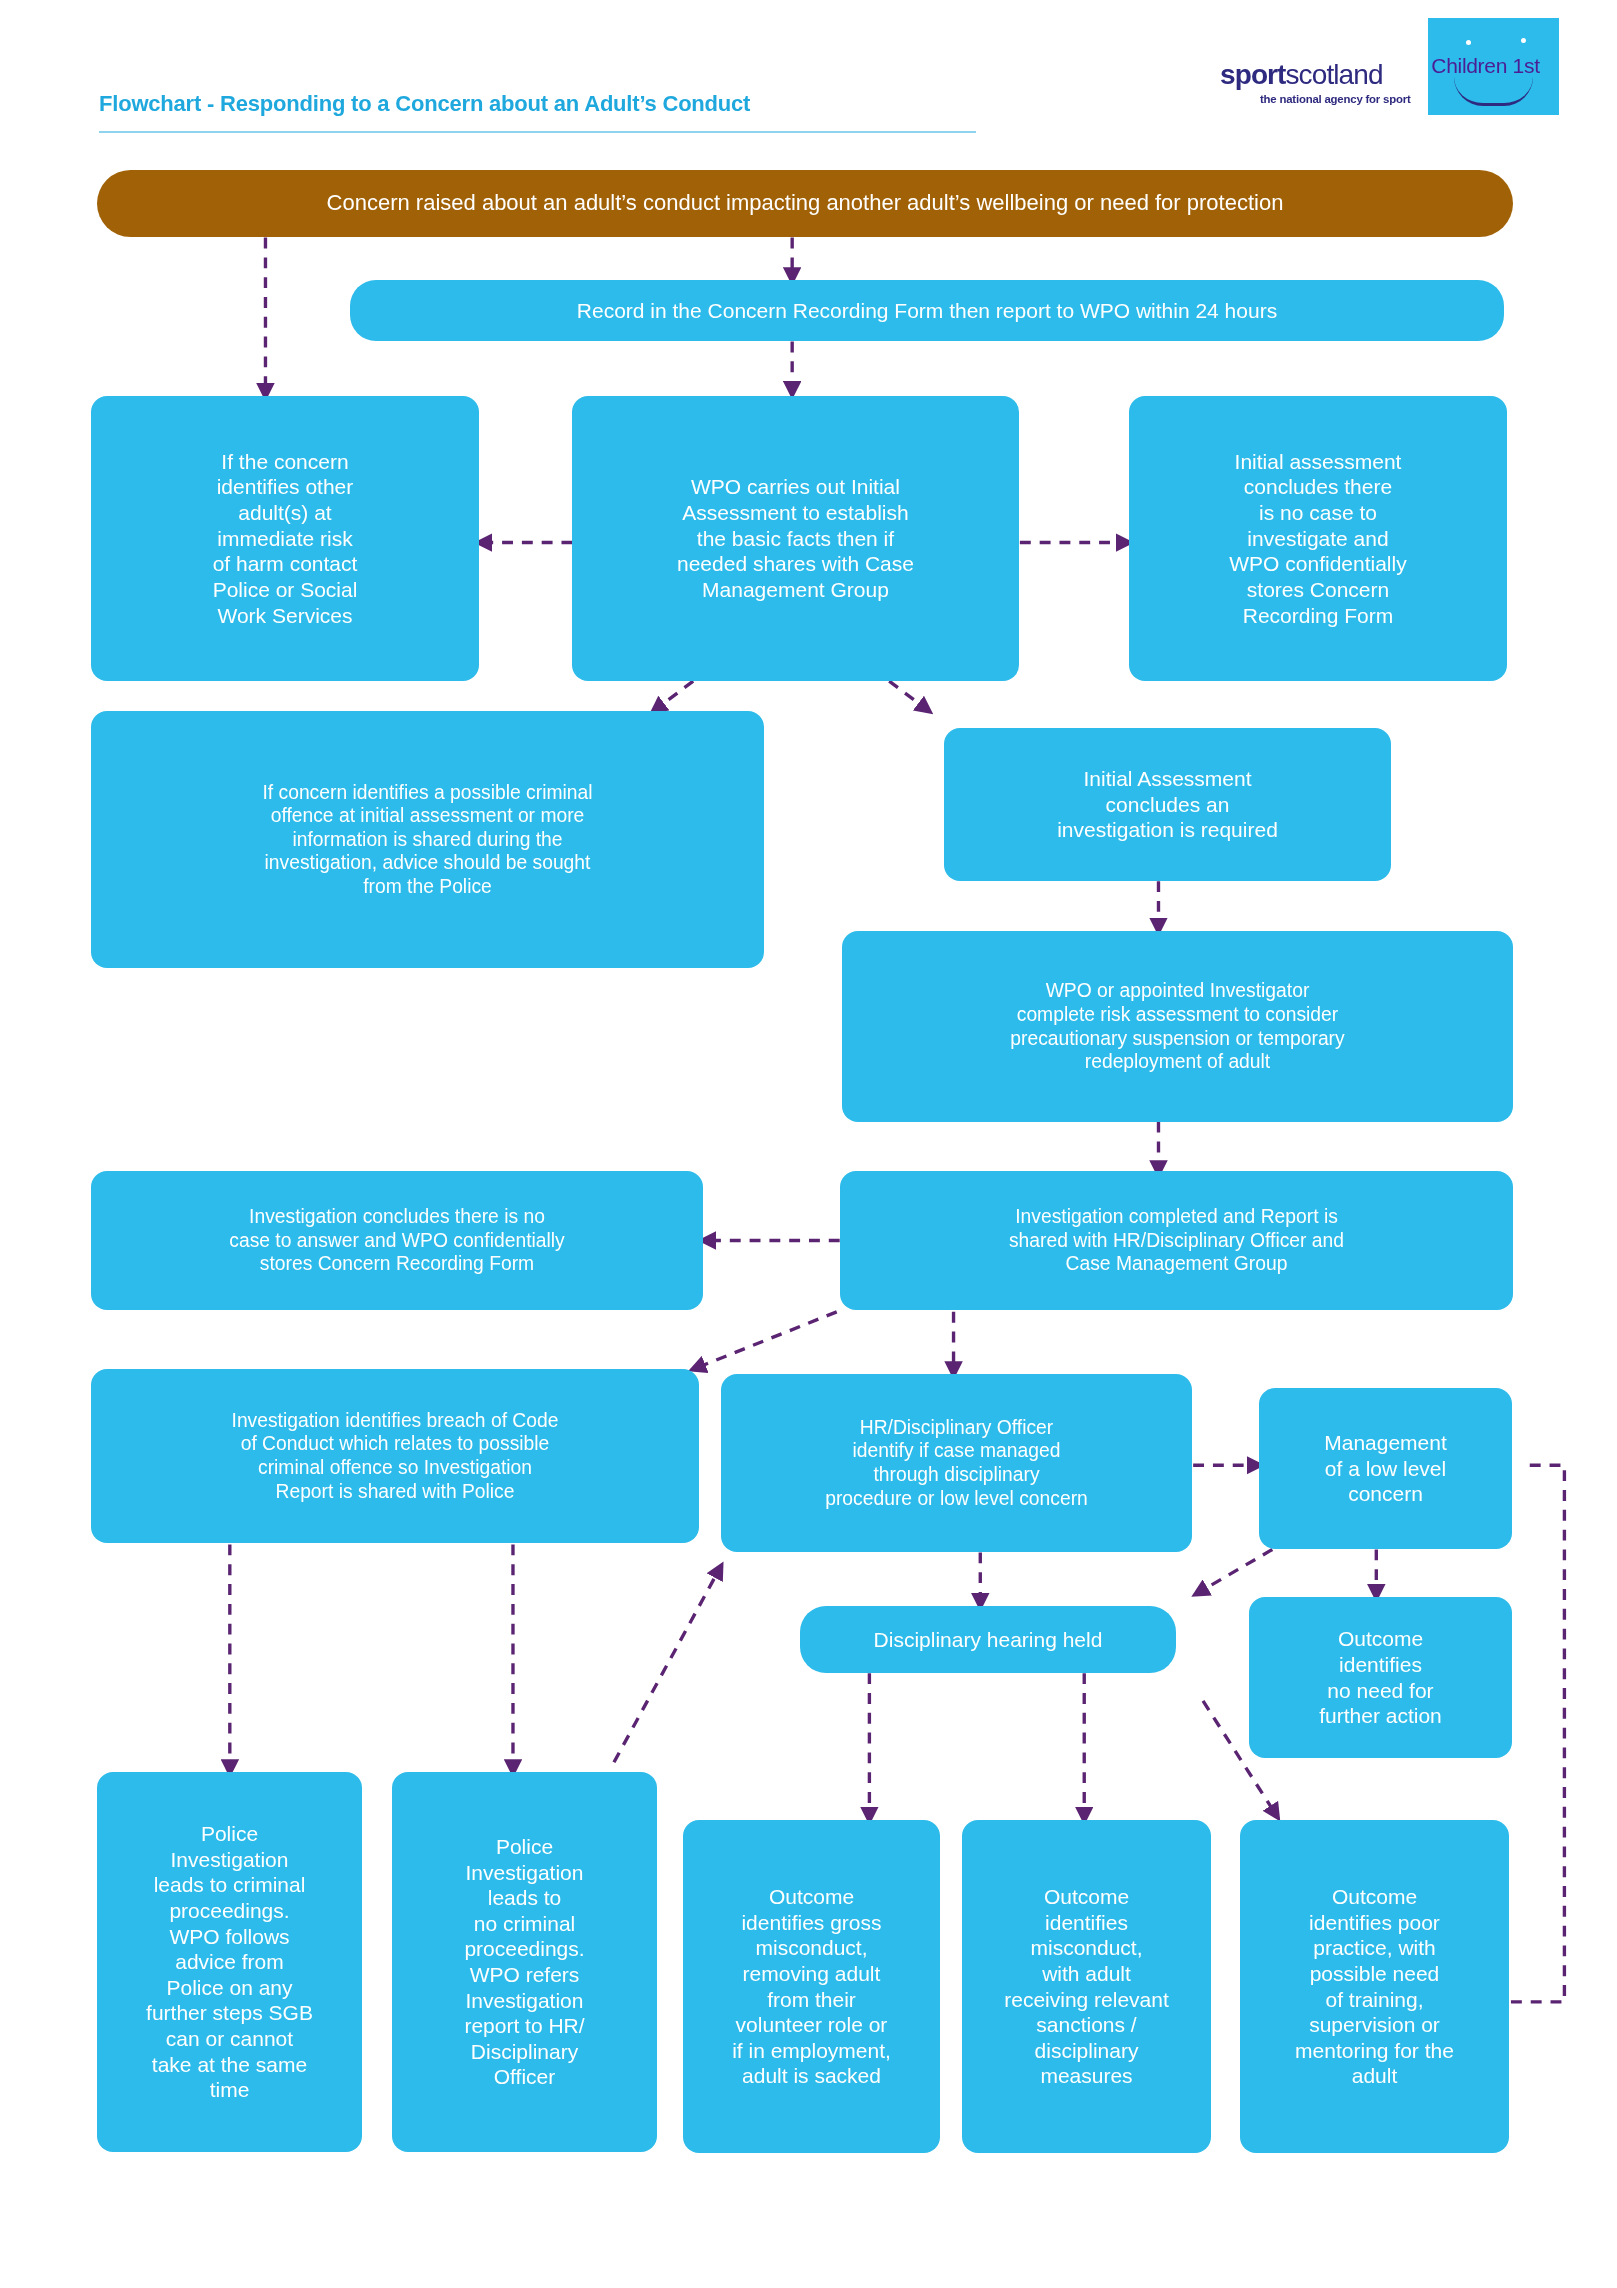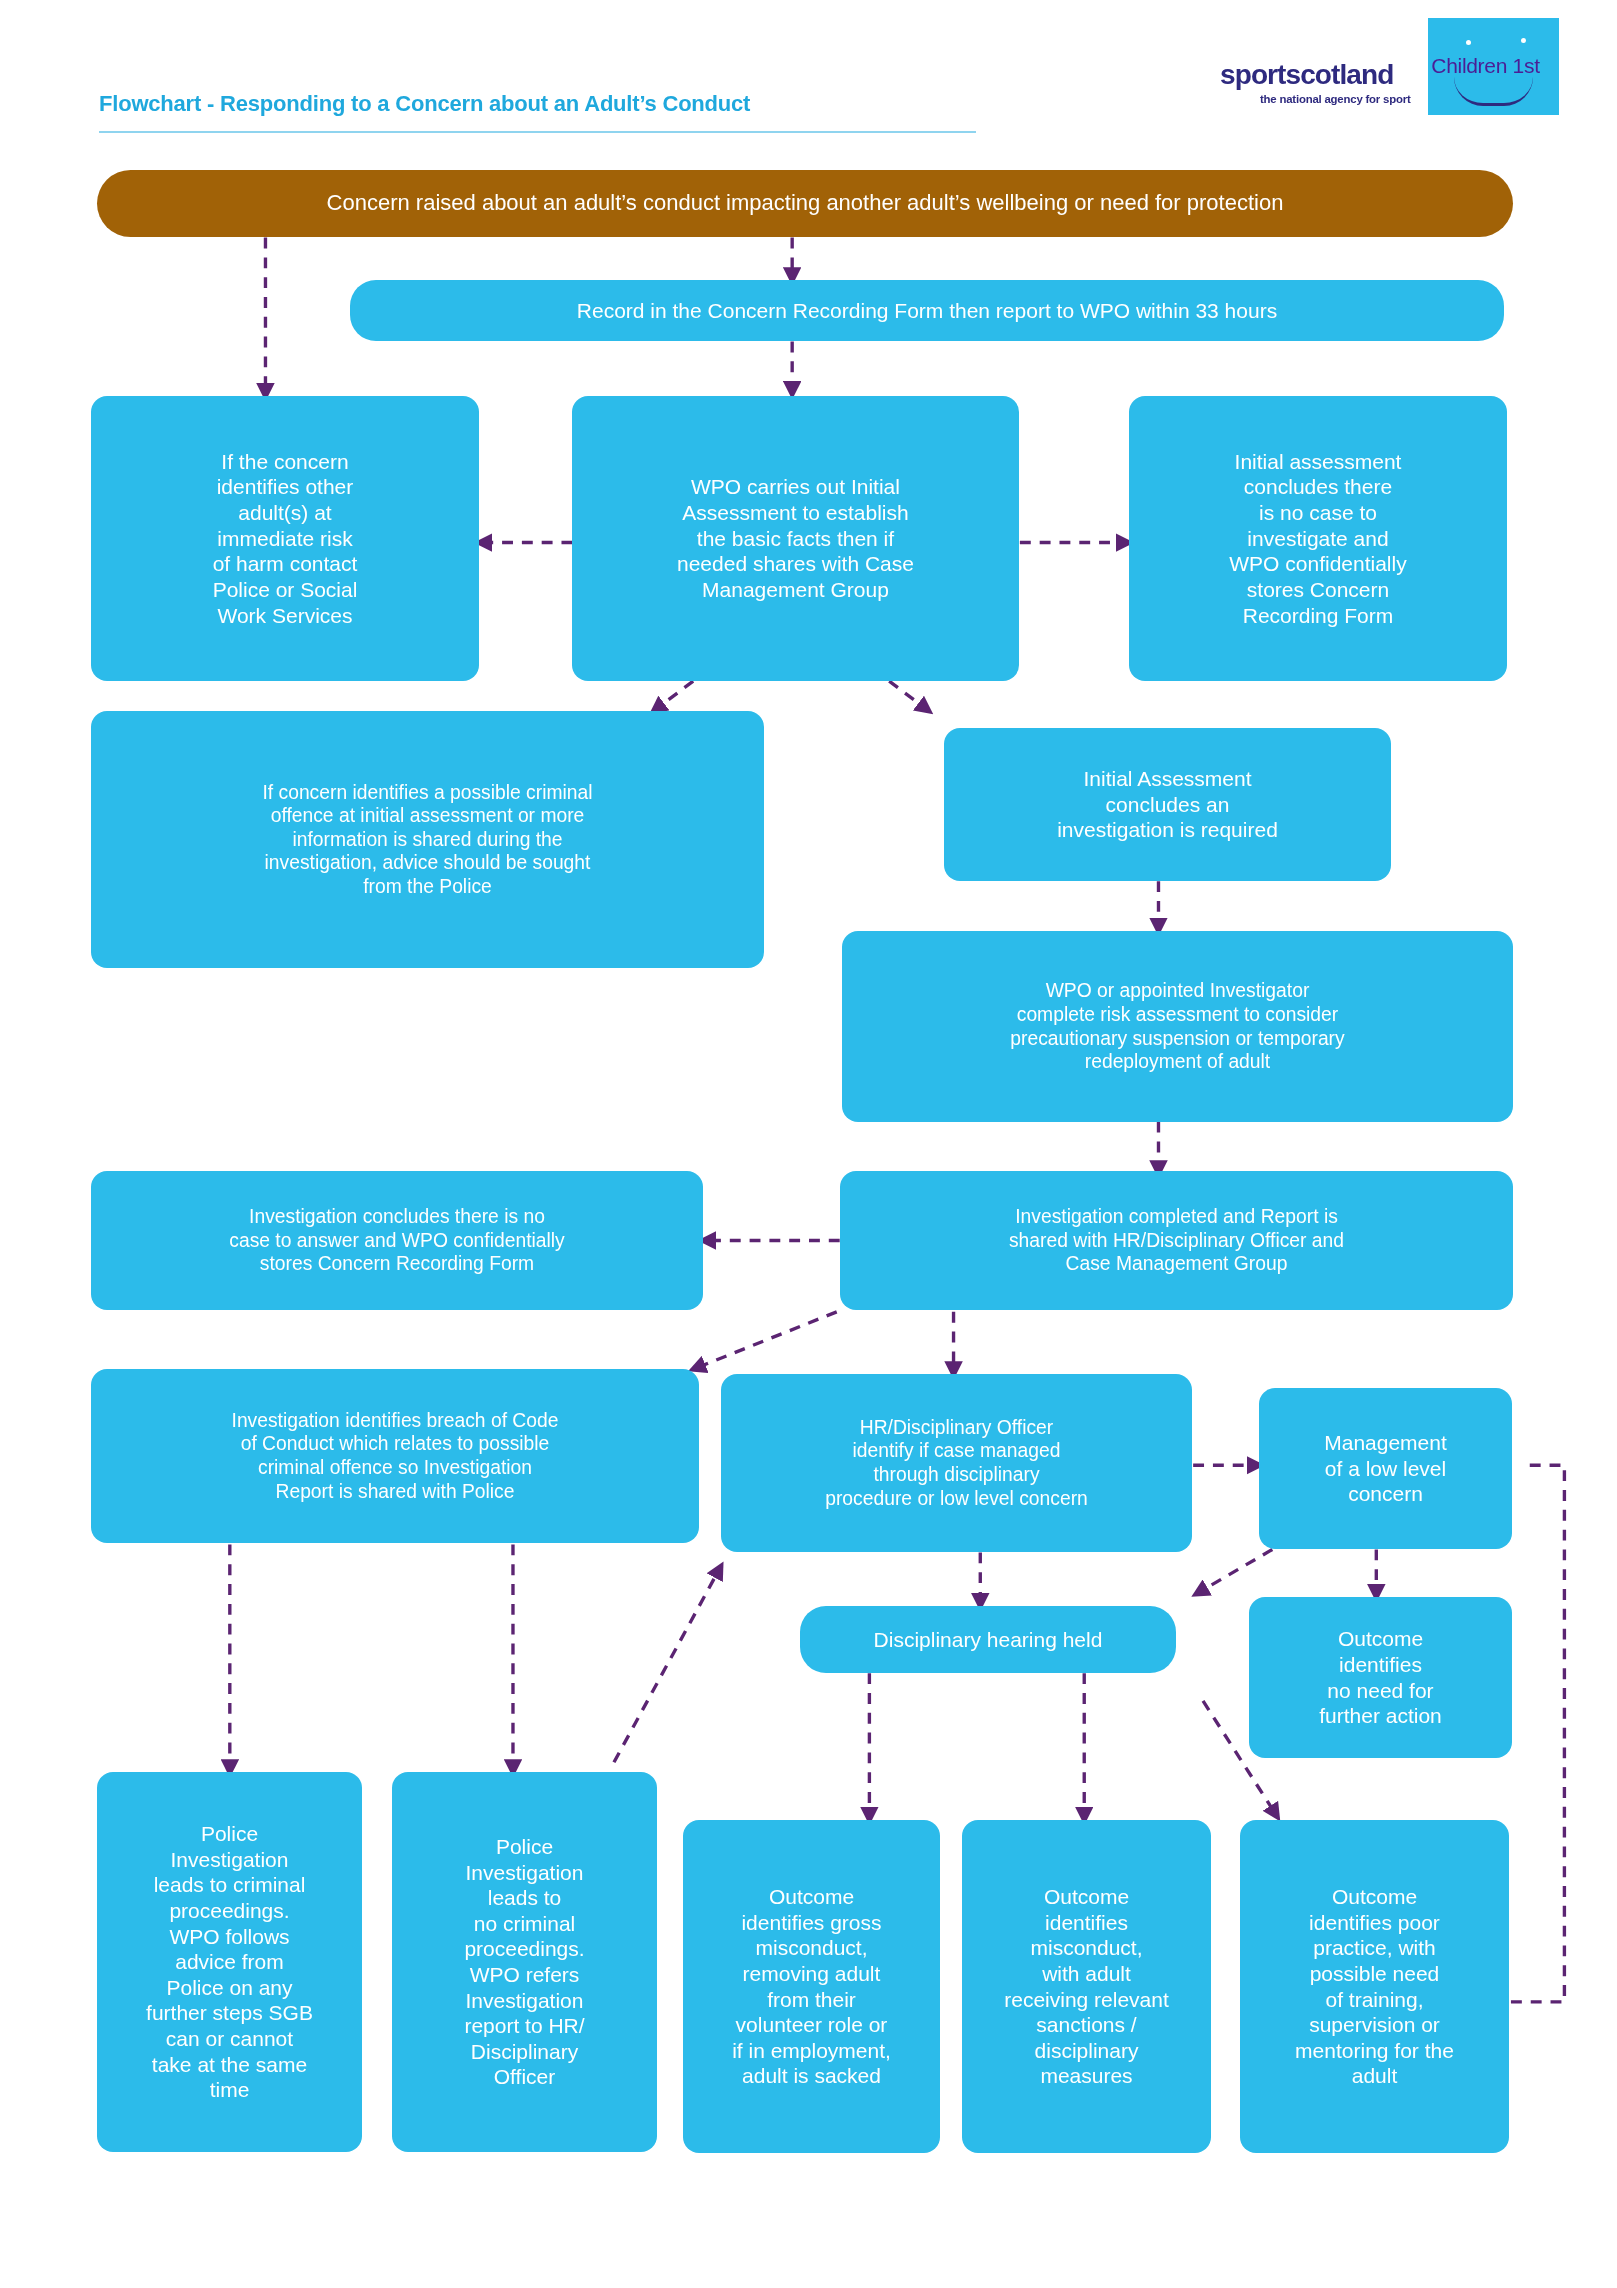--- a/index.html
+++ b/index.html
@@ -45,21 +45,21 @@
     text-align: left;
     color: #2e2a7f;
   }
   #logo-sportscotland .ss-main {
     font-size: 28px;
     letter-spacing: -0.9px;
     line-height: 1;
     white-space: nowrap;
   }
   #logo-sportscotland .ss-main b { font-weight: bold; }
-  #logo-sportscotland .ss-main i { font-style: normal; font-weight: bold; }
+  #logo-sportscotland .ss-main i { font-style: normal; font-weight: normal; }
   #logo-sportscotland .ss-sub {
     font-size: 11.4px;
     font-weight: bold;
     margin-top: 4px;
     margin-left: 40px;
     letter-spacing: -0.2px;
     white-space: nowrap;
   }
 
   
@@ -211,21 +211,21 @@
       <path d="M 518 1560 L 518 1790"></path>
 
       <path d="M 620 1780 L 728 1582"></path>
 
       <path d="M 1545 1480 L 1580 1480 L 1580 2022 L 1508 2022"></path>
     </g>
   </svg>
 
   <div class="node purple" style="left:97px; top:170px; width:1416px; height:67px;">Concern raised about an adult’s conduct impacting another adult’s wellbeing or need for protection</div>
 
-  <div class="node pill big" style="left:350px; top:280px; width:1154px; height:61px;">Record in the Concern Recording Form then report to WPO within 33 hours</div>
+  <div class="node pill big" style="left:350px; top:280px; width:1154px; height:61px;">Record in the Concern Recording Form then report to WPO within 24 hours</div>
 
   <div class="node big" style="left:91px; top:396px; width:388px; height:285px;">If the concern
 identifies other
 adult(s) at
 immediate risk
 of harm contact
 Police or Social
 Work Services</div>
 
   <div class="node big" style="left:572px; top:396px; width:447px; height:285px;">WPO carries out Initial

